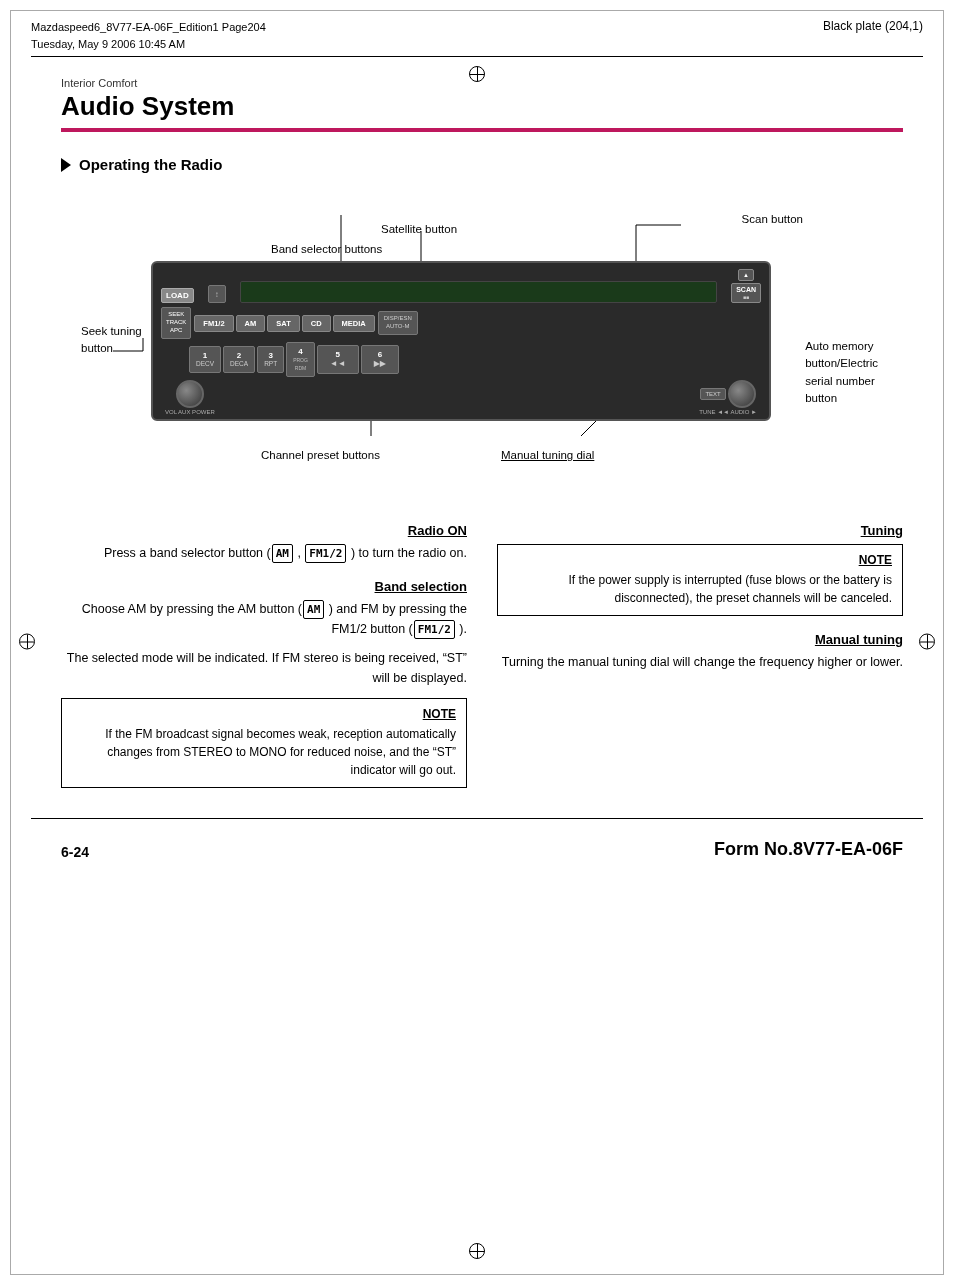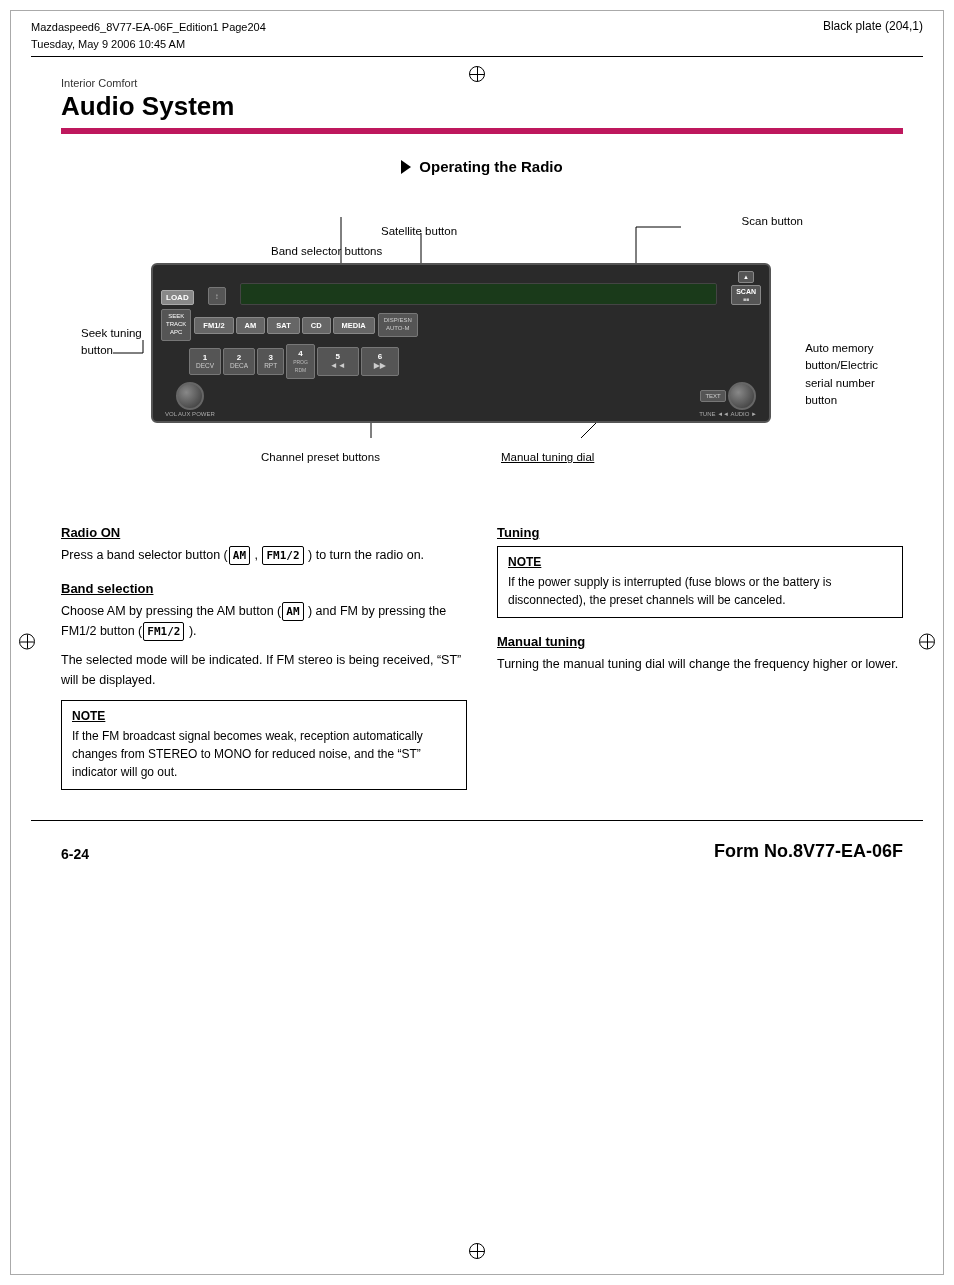--- a/index.html
+++ b/index.html
@@ -44,34 +44,33 @@
     .section-label {
       font-size: 11px;
       color: #333;
       margin-bottom: 2px;
     }
 
     
     .page-title {
       font-size: 26px;
       font-weight: bold;
-      border-bottom: 6px solid #be185d;
+      border-bottom: 4px solid #be185d;
       padding-bottom: 6px;
       margin-bottom: 24px;
     }
 
     
     .operating-heading {
       font-size: 15px;
       font-weight: bold;
       display: flex;
       align-items: center;
       gap: 4px;
       margin-bottom: 20px;
-      justify-content: center;
     }
 
     .triangle-icon {
       width: 0; height: 0;
       border-top: 7px solid transparent;
       border-bottom: 7px solid transparent;
       border-left: 10px solid #000;
       display: inline-block;
       margin-right: 4px;
     }
@@ -264,20 +263,21 @@
       border: 1px solid #777;
       text-align: center;
       line-height: 1.3;
     }
 
     
     .two-col {
       display: flex;
       gap: 30px;
       margin-top: 10px;
+      text-align: right;
     }
 
     .col-left { flex: 1; }
     .col-right { flex: 1; }
 
     
     .section-heading {
       font-size: 13px;
       font-weight: bold;
       text-decoration: underline;

